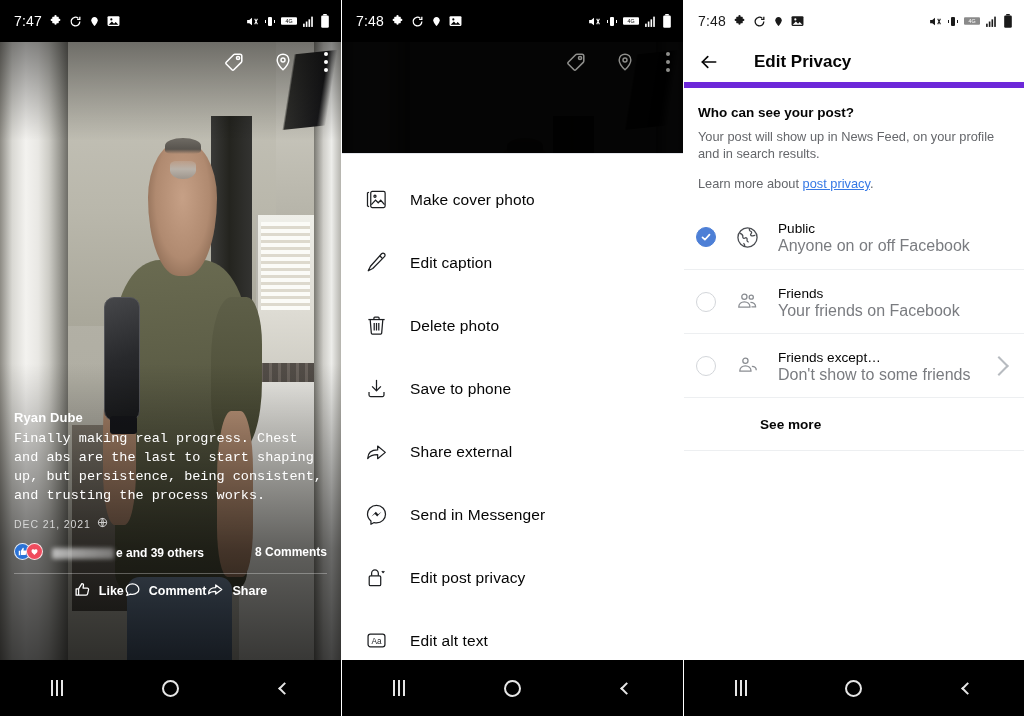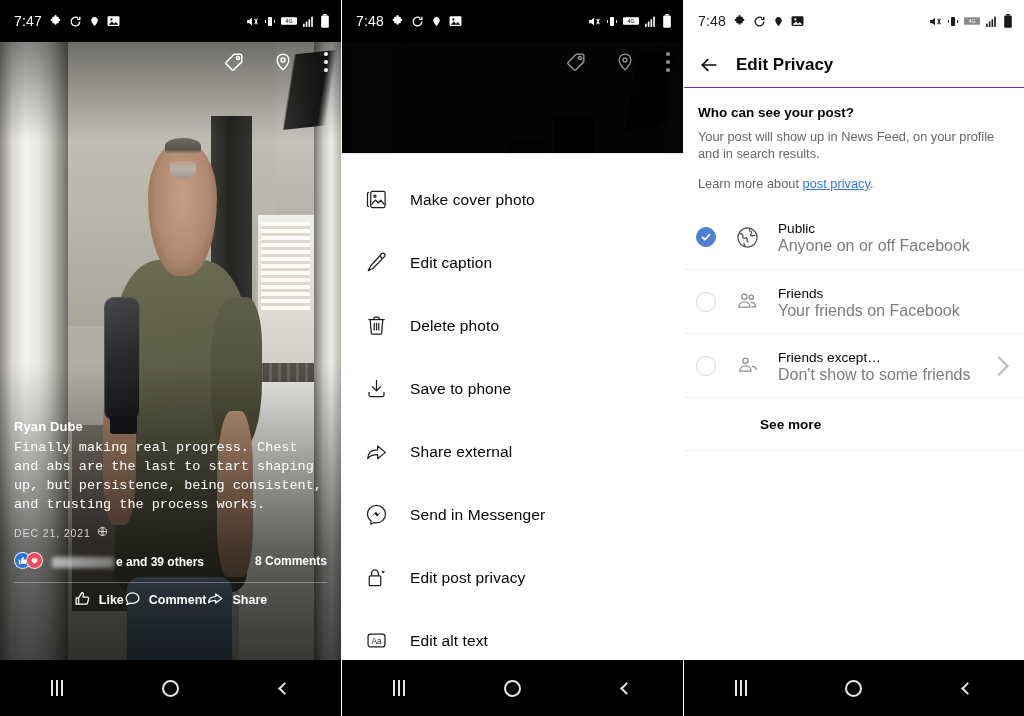--- a/index.html
+++ b/index.html
@@ -169,21 +169,21 @@
     position:absolute; top:6px; right:10px;
     display:flex; align-items:center; gap:28px;
     z-index: 12;
   }
   .photo-icons svg { display:block; }
   .kebab { display:flex; flex-direction:column; gap:4px; align-items:center; padding:4px 3px; }
   .kebab i { width:4px; height:4px; border-radius:50%; background:#fff; display:block; }
 
   
   .caption-wrap {
-    position:absolute; left:0; right:0; bottom:44px;
+    position:absolute; left:0; right:0; bottom:53px;
     z-index: 14; color:#fff;
     padding: 0 14px 0 14px;
   }
   .poster-name { font-size:13px; font-weight:700; letter-spacing:.1px; margin-bottom:4px; }
   .caption-text { font-size:13.5px; line-height:19px; font-weight:400;font-family:Liberation Mono, monospace; }
   .post-date {
     margin-top:12px; font-size:10.5px; letter-spacing:.9px;
     color:#d6d6d6; display:flex; align-items:center; gap:6px;
   }
   .reactions {
@@ -234,22 +234,22 @@
     padding-left:22px;
     gap: 22px;
   }
   .menu-icon { width:24px; height:24px; display:flex; align-items:center; justify-content:center; flex:0 0 24px; }
   .menu-icon svg { display:block; }
   .menu-label { font-size:15.5px; color:#050505; letter-spacing:.1px; }
 
   
   .p3body { position:absolute; top:42px; left:0; right:0; bottom:56px; background:#fff; }
   .topbar {
-    height:46px; display:flex; align-items:center; gap:16px;
-    padding-left:14px; border-bottom:1px solid #6d28d9;text-align:right;
+    height:46px; display:flex; align-items:center; gap:34px;
+    padding-left:14px; border-bottom:6px solid #6d28d9;text-align:right;
   }
   .back-arrow { width:22px; height:22px; display:flex; align-items:center; justify-content:center; }
   .topbar-title { font-size:17px; font-weight:700; color:#050505; }
   .priv-head { padding: 17px 14px 0 14px; }
   .priv-q { font-size:13.5px; font-weight:700; color:#050505; }
   .priv-sub { margin-top:8px; font-size:12.8px; line-height:17px; color:#65676b; }
   .priv-learn { margin-top:14px; font-size:12.8px; color:#65676b; }
   .priv-learn a { color:#3578e5; text-decoration:underline; }
   .opt-list { margin-top:14px; }
   .opt {

